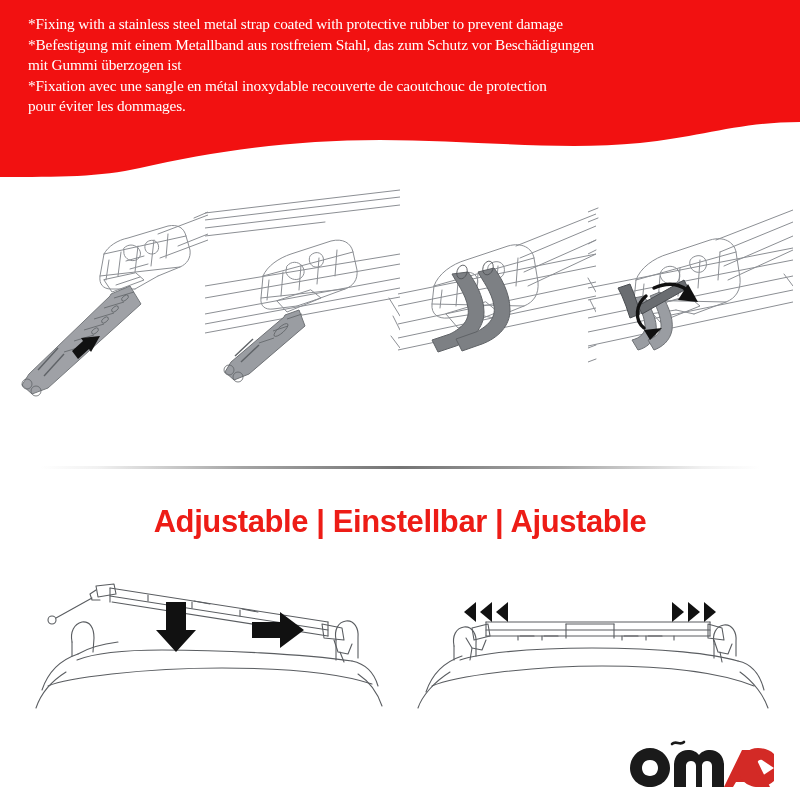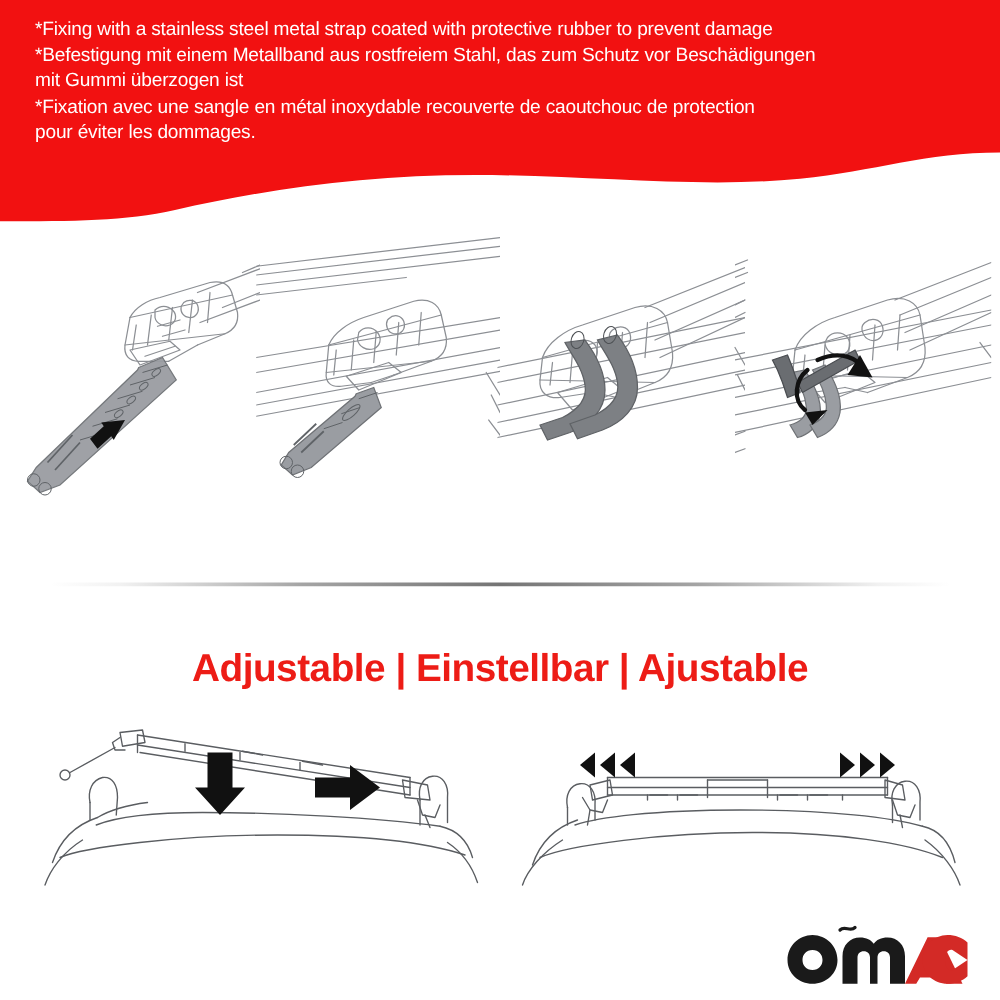--- a/index.html
+++ b/index.html
@@ -14,21 +14,21 @@
   
   .banner { position:absolute; left:0; top:0; width:800px; height:185px; }
   .banner svg { position:absolute; left:0; top:0; }
   .banner-text {
     position:absolute; left:28px; top:14px; width:760px;
     color:#ffffff;
     font-size:15.3px;
     line-height:20.5px;
     letter-spacing:-0.15px;
     white-space:pre-line;
-    font-family:Liberation Sans, sans-serif;
+    font-family:Liberation Serif, serif;
   }
 
   
   .steps { position:absolute; left:0; top:188px; width:800px; height:255px; }
   .step { position:absolute; top:0; height:255px; }
   .step svg { display:block; }
 
   
   .divider {
     position:absolute; left:40px; top:466px; width:720px; height:3px;
@@ -38,21 +38,21 @@
       rgba(90,90,90,0.55) 28%,
       rgba(70,70,70,0.75) 50%,
       rgba(90,90,90,0.55) 72%,
       rgba(120,120,120,0.10) 92%,
       rgba(255,255,255,0) 100%);
     border-radius:2px;
   }
 
   
   .heading {
-    position:absolute; left:0; top:517px; width:800px;
+    position:absolute; left:0; top:504px; width:800px;
     text-align:center;
     color:#ED1C16;
     font-size:31px;
     font-weight:bold;
     letter-spacing:-0.4px;
     font-family:"Liberation Sans", sans-serif;
   }
 
   
   .roofs { position:absolute; left:0; top:560px; width:800px; height:160px; }

